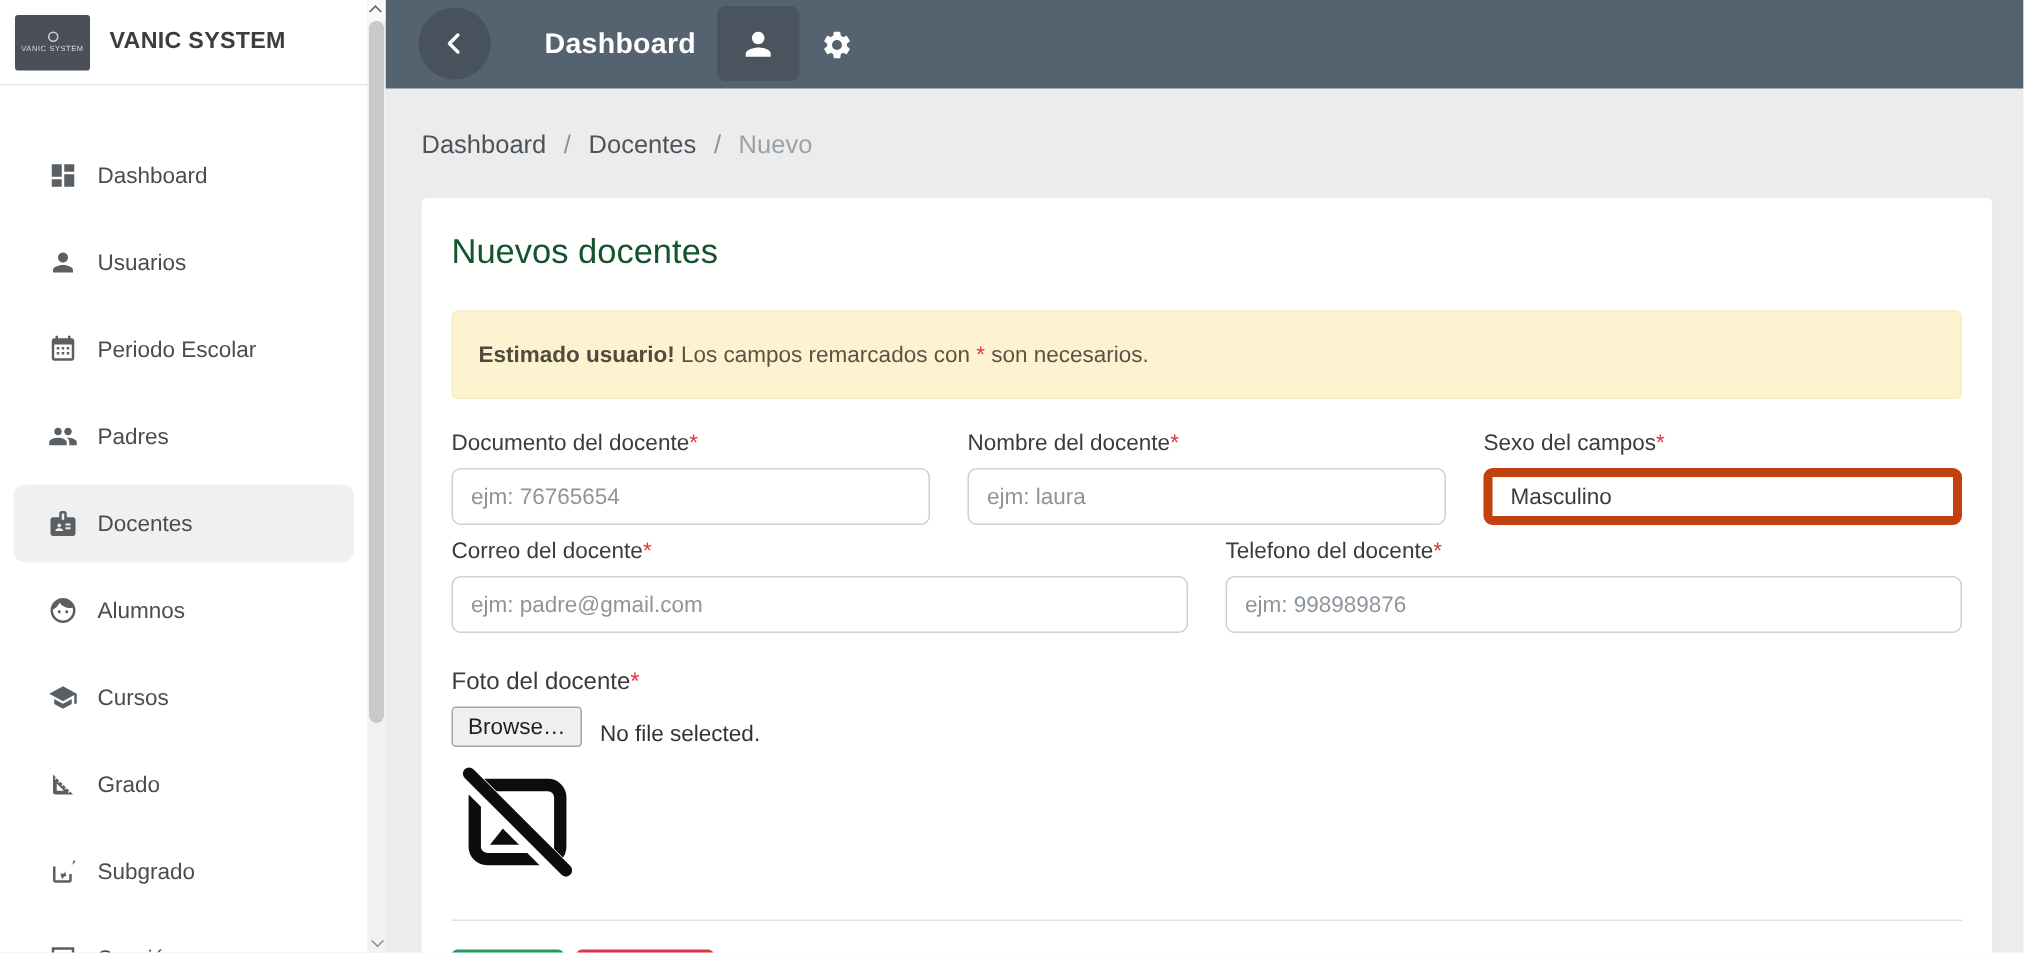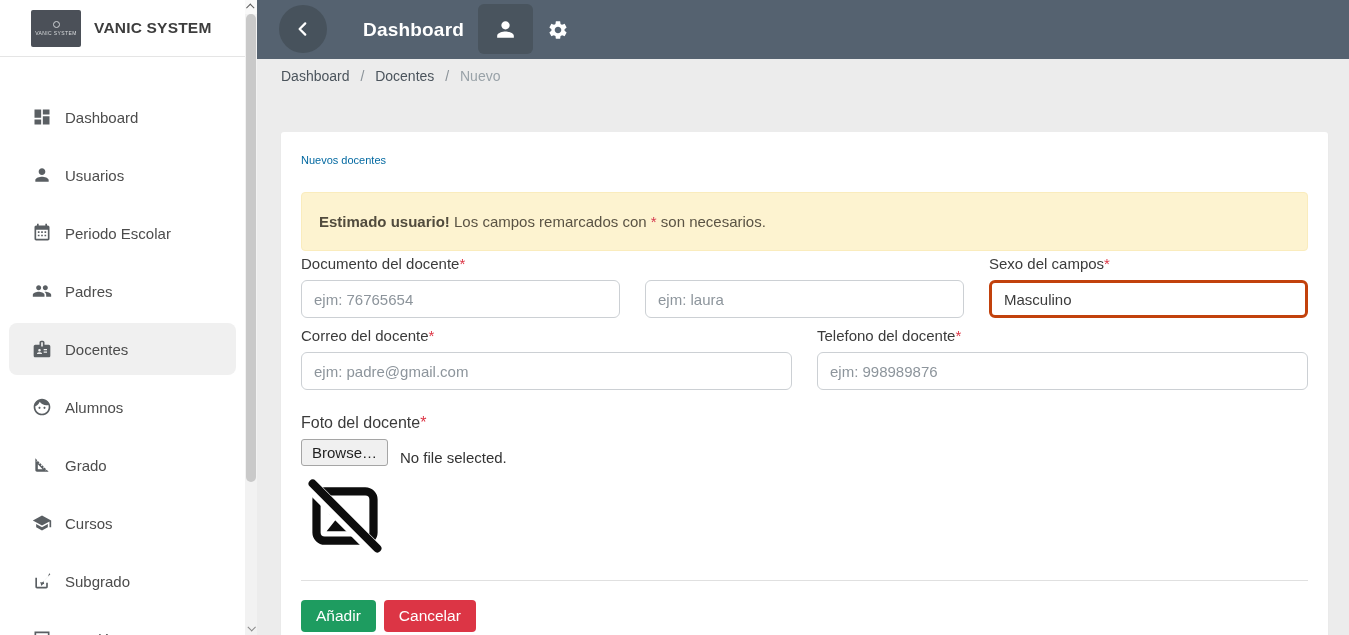--- a/index.html
+++ b/index.html
@@ -1,21 +1,21 @@
 <!DOCTYPE html>
 <html><head>
 <meta charset="utf-8">
 <style>
   * { margin:0; padding:0; box-sizing:border-box; }
   html,body { width:1349px; height:635px; overflow:hidden; }
   body { font-family:"Liberation Sans", sans-serif; background:#ececec; position:relative; color:#3b3b3b; }
 
   
   .sidebar { position:absolute; left:0; top:0; width:245px; height:635px; background:#fff; z-index:3; }
-  .logo-row { height:57px; display:flex; align-items:center; padding-left:31px; border-bottom:1px solid #e5e5e5; }
+  .logo-row { height:57px; display:flex; align-items:center; padding-left:10px; border-bottom:1px solid #e5e5e5; }
   .logo-box { width:50px; height:37px; background:#4b5058; border-radius:2px; display:flex; flex-direction:column; align-items:center; justify-content:center; }
   .logo-emblem { width:7px; height:7px; border:1px solid #cfd2d5; border-radius:50%; margin-bottom:2px; }
   .logo-mini { color:#d9dbdd; font-size:5px; letter-spacing:.4px; white-space:nowrap; }
   .brand-title { margin-left:13px; font-weight:bold; font-size:15.5px; color:#3d3d3d; letter-spacing:.2px; }
   .nav { padding-top:34px; }
   .nav-item { height:52px; margin:6px 9px 0 9px; border-radius:8px; display:flex; align-items:center; padding-left:23px; cursor:pointer; }
   .nav-item:first-child { margin-top:0; }
   .nav-item.active { background:#f0f0f0; }
   .nav-icon { width:20px; height:20px; color:#5a5f63; flex:0 0 20px; }
   .nav-icon svg { width:20px; height:20px; display:block; }
@@ -35,40 +35,40 @@
   .topbar { position:absolute; left:257px; top:0; width:1092px; height:59px; background:#556270; display:flex; align-items:center; z-index:2; }
   .back-btn { position:absolute; left:22px; top:5px; width:48px; height:48px; border-radius:50%; background:#47525c; display:flex; align-items:center; justify-content:center; cursor:pointer; }
   .back-btn svg { width:18px; height:18px; }
   .topbar-title { position:absolute; left:106px; top:0; height:59px; display:flex; align-items:center; color:#fff; font-size:19px; font-weight:bold; letter-spacing:.2px; }
   .user-btn { position:absolute; left:221px; top:4px; width:55px; height:50px; border-radius:6px; background:#49545e; display:flex; align-items:center; justify-content:center; cursor:pointer; }
   .user-btn svg { width:25px; height:25px; fill:#fff; }
   .gear-btn { position:absolute; left:290px; top:0; height:59px; display:flex; align-items:center; cursor:pointer; }
   .gear-btn svg { width:22px; height:22px; fill:#fff; }
 
   
-  .breadcrumb { position:absolute; left:281px; top:68px; font-size:14px; z-index:1; }
+  .breadcrumb { position:absolute; left:281px; top:87px; font-size:17px; z-index:1; }
   .crumb { color:#4b545c; cursor:pointer; }
   .crumb-sep { color:#8a9298; margin:0 7px; }
   .crumb.current { color:#99a2a8; cursor:default; }
 
   
   .card { position:absolute; left:281px; top:132px; width:1047px; height:540px; background:#fff; border-radius:3px; box-shadow:0 1px 2px rgba(0,0,0,.04); padding:20px; z-index:1; }
-  .card-title { font-size:11px; font-weight:400; color:#0369a1; margin-top:2px; }
+  .card-title { font-size:23px; font-weight:400; color:#14532d; margin-top:2px; }
   .alert { margin-top:26px; background:#fdf3d0; border:1px solid #faecbd; border-radius:4px; padding:20px 17px; font-size:15px; color:#5a5344; }
   .alert b { color:#514b3d; }
   .star { color:#d5394e; }
   .req { color:#dc3545; }
   .frow { display:flex; gap:25px; }
-  .frow.r1 { margin-top:4px;align-items:flex-end; }
+  .frow.r1 { margin-top:21px; }
   .frow.r2 { margin-top:9px; }
   .field { flex:1; }
   .field label { display:block; font-size:15px; color:#3b3b3b; margin-bottom:8px; }
   .tinput { width:100%; height:38px; border:1px solid #ccd0d4; border-radius:6px; padding:16px 12px; font-size:15px; color:#3b3b3b; background:#fff; outline:none; font-family:"Liberation Sans", sans-serif; }
   .tinput::placeholder { color:#8d959c; opacity:1; }
-  .select-box { width:100%; height:38px; border:3px solid #c2410c; border-radius:6px; padding:0 12px; font-size:15px; color:#3b3b3b; display:flex; align-items:center; cursor:pointer; background:#fff; }
+  .select-box { width:100%; height:38px; border:6px solid #c2410c; border-radius:6px; padding:0 12px; font-size:15px; color:#3b3b3b; display:flex; align-items:center; cursor:pointer; background:#fff; }
   .foto-block { margin-top:24px; }
   .file-row { margin-top:7px; display:flex; align-items:flex-end; }
   .browse-btn { background:#f0f0f0; border:1px solid #a5a5a5; border-radius:3px; padding:4px 10px; font-size:15px; color:#1f1f1f; cursor:pointer; font-family:"Liberation Sans", sans-serif; }
   .file-status { margin-left:12px; font-size:15px; color:#333; }
   .broken-img { margin:12px 0 0 6px; width:76px; height:76px; }
   .hr { margin-top:22px; border-top:1px solid #e0e0e0; height:0; }
   .btn-row { margin-top:19px; display:flex; gap:8px; }
   .btn { border:none; border-radius:4px; padding:7px 15px; font-size:15.5px; color:#fff; cursor:pointer; font-family:"Liberation Sans", sans-serif; }
   .btn-add { background:#1e9c60; }
   .btn-cancel { background:#dc3545; }
@@ -136,33 +136,33 @@
         <svg viewBox="0 0 24 24" fill="currentColor">
             <path d="M9 11.75c-.69 0-1.25.56-1.25 1.25s.56 1.25 1.25 1.25 1.25-.56 1.25-1.25-.56-1.25-1.25-1.25zm6 0c-.69 0-1.25.56-1.25 1.25s.56 1.25 1.25 1.25 1.25-.56 1.25-1.25-.56-1.25-1.25-1.25zM12 2C6.48 2 2 6.48 2 12s4.48 10 10 10 10-4.48 10-10S17.52 2 12 2zm0 18c-4.41 0-8-3.59-8-8 0-.29.02-.58.05-.86 2.36-1.05 4.23-2.98 5.21-5.37C11.07 8.33 14.05 10 17.42 10c.78 0 1.53-.09 2.25-.26.21.71.33 1.47.33 2.26 0 4.41-3.59 8-8 8z"></path>
           </svg>
       </span>
       <span class="nav-label">Alumnos</span>
     </div>
 
     <div class="nav-item">
       <span class="nav-icon">
         <svg viewBox="0 0 24 24" fill="currentColor">
+            <path d="M5 13.18v4L12 21l7-3.82v-4L12 17l-7-3.82zM12 3L1 9l11 6 9-4.91V17h2V9L12 3z"></path>
+          </svg>
+      </span>
+      <span class="nav-label">Cursos</span>
+    </div>
+
+    <div class="nav-item">
+      <span class="nav-icon">
+        <svg viewBox="0 0 24 24" fill="currentColor">
             <path d="M17.66 17.66l-1.06 1.06-.71-.71 1.06-1.06-1.94-1.94-1.06 1.06-.71-.71 1.06-1.06-1.94-1.94-1.06 1.06-.71-.71 1.06-1.06L9.7 9.7l-1.06 1.06-.71-.71 1.06-1.06-1.94-1.94-1.06 1.06-.71-.71 1.06-1.06L4 4v14c0 1.1.9 2 2 2h14l-2.34-2.34zM7 17v-5.76L12.76 17H7z"></path>
           </svg>
       </span>
       <span class="nav-label">Grado</span>
-    </div>
-
-    <div class="nav-item">
-      <span class="nav-icon">
-        <svg viewBox="0 0 24 24" fill="currentColor">
-            <path d="M5 13.18v4L12 21l7-3.82v-4L12 17l-7-3.82zM12 3L1 9l11 6 9-4.91V17h2V9L12 3z"></path>
-          </svg>
-      </span>
-      <span class="nav-label">Cursos</span>
     </div>
 
     <div class="nav-item">
       <span class="nav-icon">
         <svg viewBox="0 0 24 24" fill="currentColor">
           <path d="M19 21H6c-1.1 0-2-.9-2-2V8h2v11h11v-5h2v5c0 1.1-.9 2-2 2z"></path>
           <path d="M20.6 2.6 22 4l-8.2 8.2.9 3.6-3.6-.9L19.3 6.7z"></path>
           <path d="M14.5 14.5l-4.6-1.2 1.3 4.6z"></path>
         </svg>
       </span>
@@ -227,20 +227,21 @@
     <span class="star">*</span>
     <span>son necesarios.</span>
   </div>
 
   <div class="frow r1">
     <div class="field">
       <label><span>Documento del docente</span><span class="req">*</span></label>
       <input class="tinput" type="text" placeholder="ejm: 76765654" style="">
     </div>
     <div class="field">
+      <label><span>Nombre del docente</span><span class="req">*</span></label>
       <input class="tinput" type="text" placeholder="ejm: laura" style="">
     </div>
     <div class="field">
       <label><span>Sexo del campos</span><span class="req">*</span></label>
       <div class="select-box">Masculino</div>
     </div>
   </div>
 
   <div class="frow r2">
     <div class="field">

